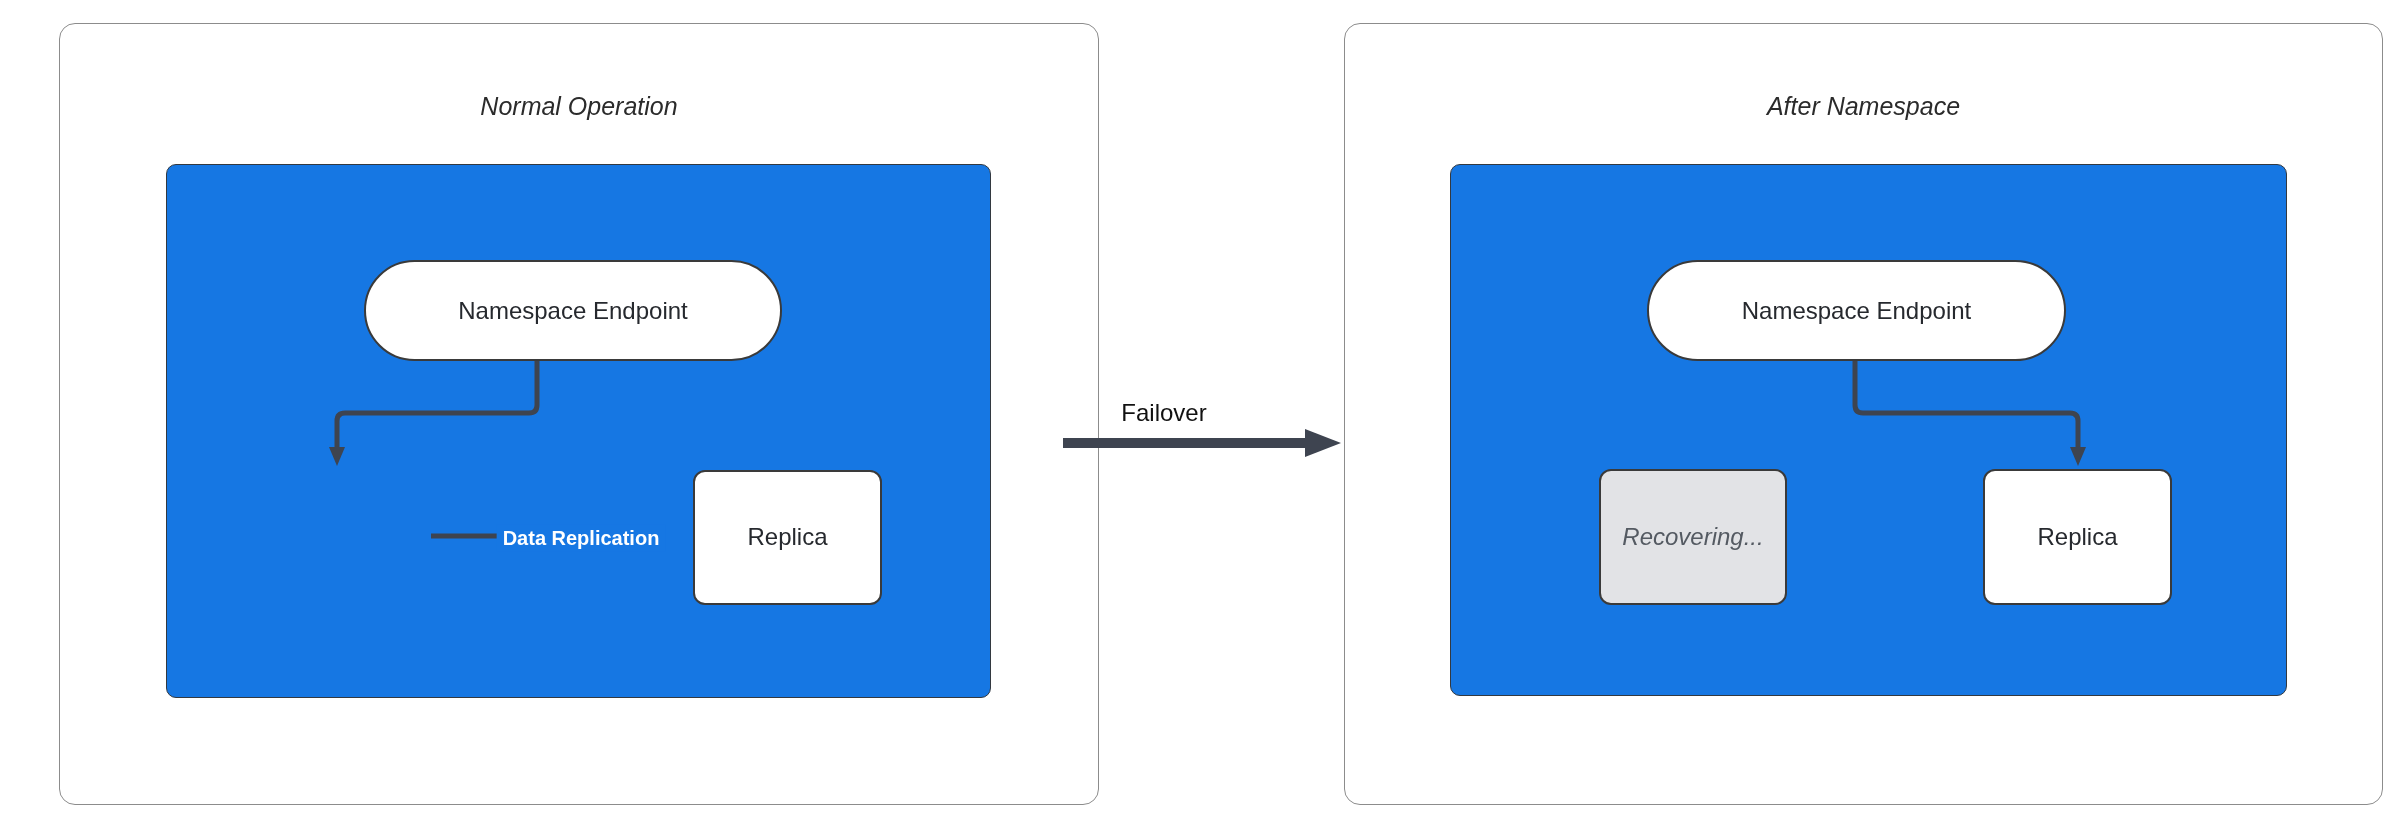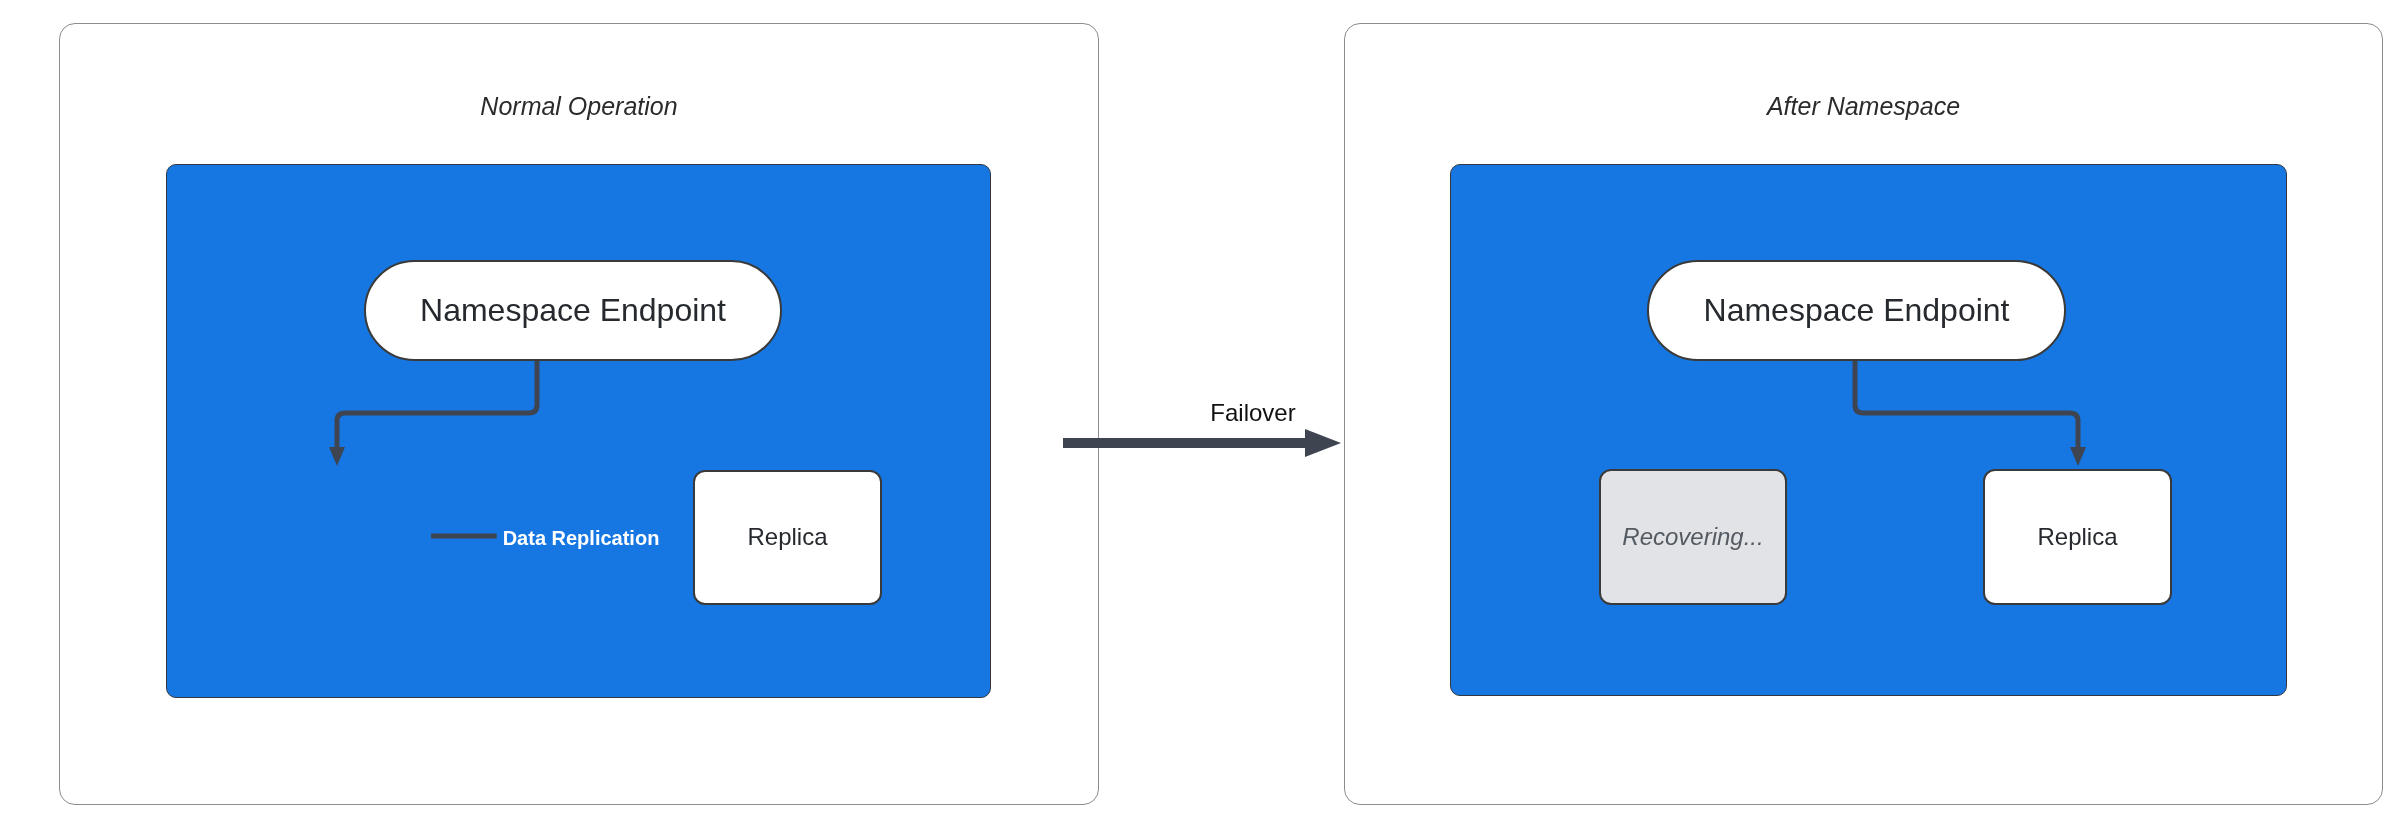--- a/index.html
+++ b/index.html
@@ -45,21 +45,21 @@
   #panel-left  .cluster { left: 106px; width: 825px; height: 534px; }
   #panel-right .cluster { left: 105px; width: 837px; height: 532px; }
 
   .pill {
     position: absolute; top: 95px;
     height: 101px;
     background: #ffffff;
     border: 2px solid var(--node-border);
     border-radius: 50.5px;
     display: flex; align-items: center; justify-content: center;
-    font-size: 32px; color: var(--node-text);
+    font-size: 24px; color: var(--node-text);
     z-index: 2;
   }
   #panel-left  .pill { left: 197px; width: 418px; }
   #panel-right .pill { left: 196px; width: 419px; }
 
   .node {
     position: absolute;
     background: #ffffff;
     border: 2px solid var(--node-border);
     border-radius: 12px;
@@ -81,21 +81,21 @@
     transform: translate(-50%, -50%);
     background: var(--cluster-blue);
     padding: 2px 6px;
     font-size: 20px; font-weight: 700; color: #ffffff;
     white-space: nowrap;
     z-index: 2;
     text-align: right;
   }
 
   .failover-label {
-    position: absolute; left: 1253px; top: 399px;
+    position: absolute; left: 1164px; top: 399px;
     transform: translateX(-50%);
     font-size: 24px; color: #111111;
     white-space: nowrap;
     z-index: 2;
   }
 
   svg.arrows {
     position: absolute; left: 0; top: 0;
     width: 2407px; height: 828px;
     pointer-events: none;

